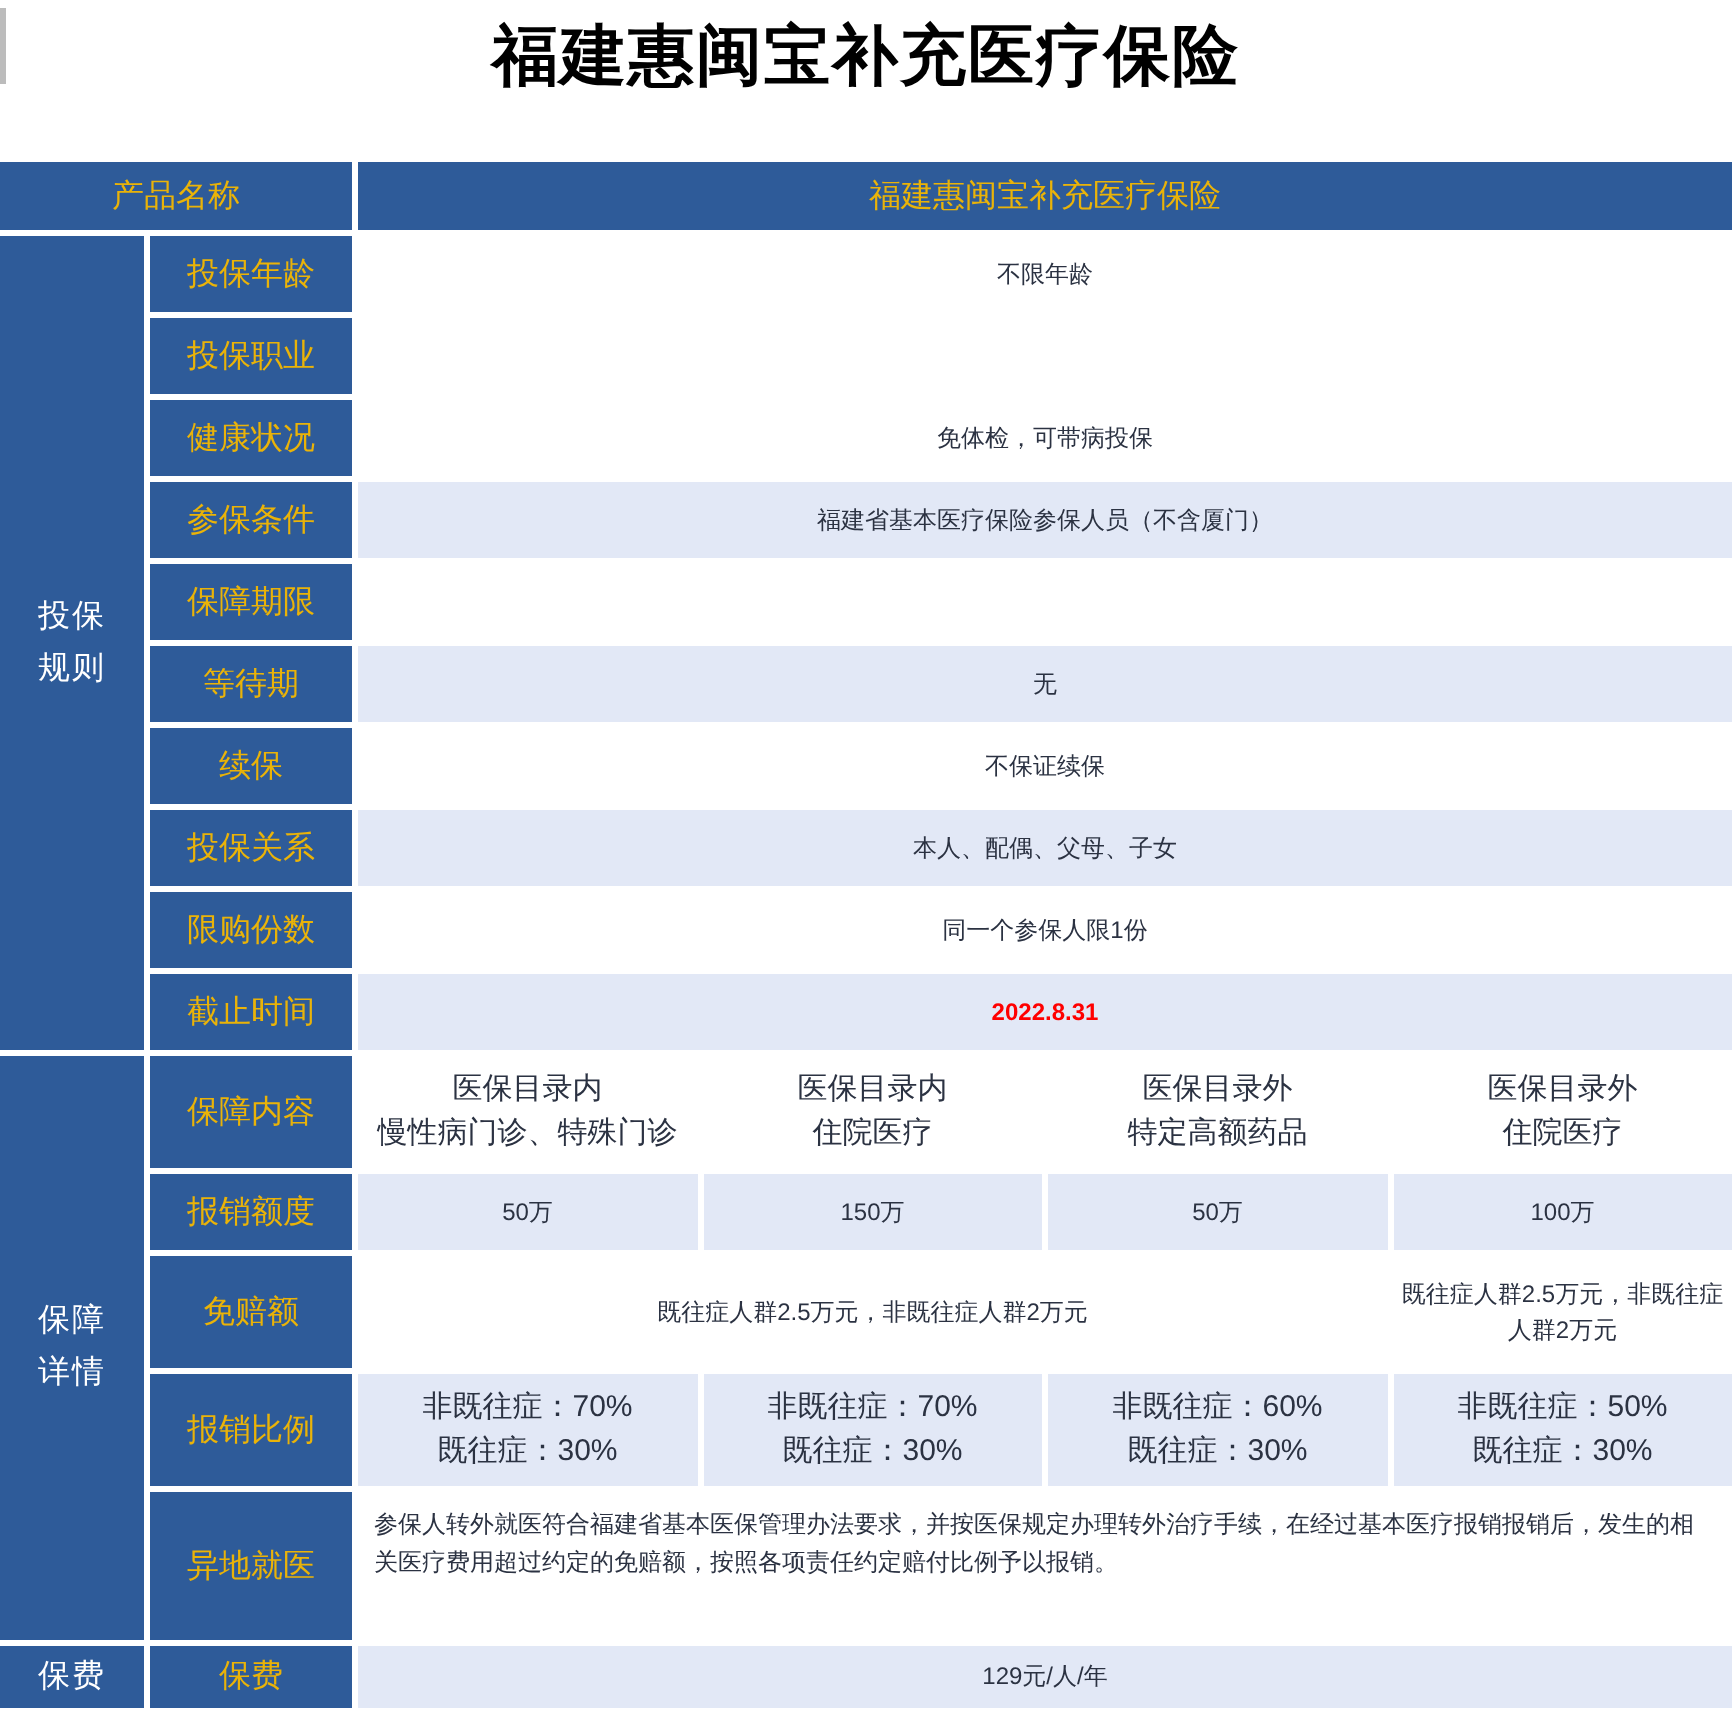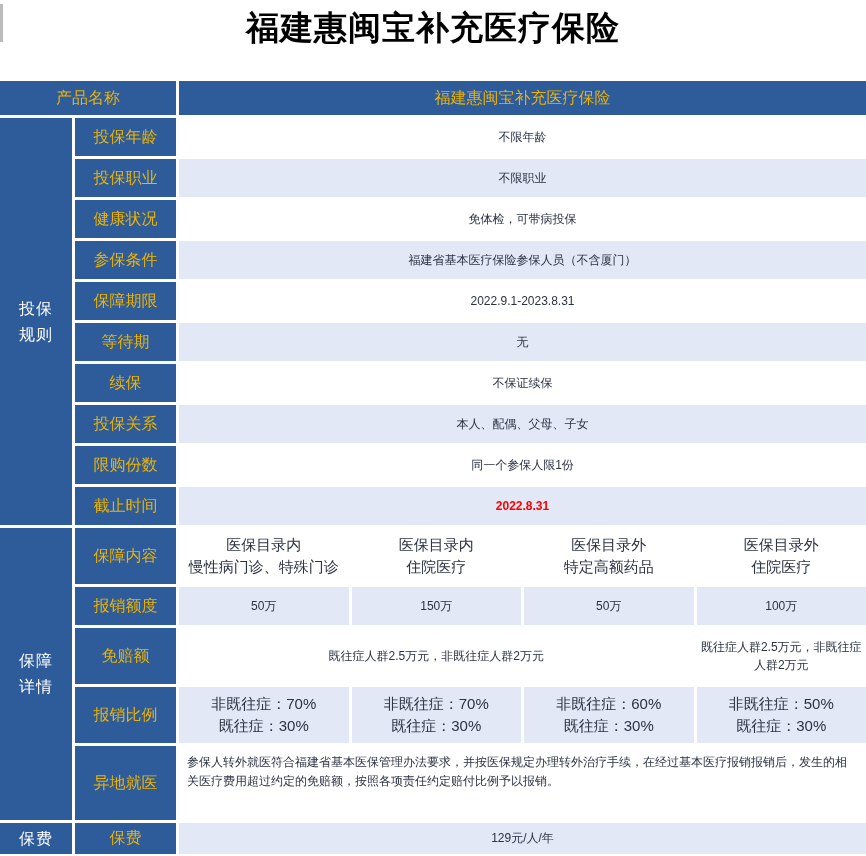--- a/index.html
+++ b/index.html
@@ -44,30 +44,28 @@
 
   <div class="hd grp" style="grid-column:1;grid-row:2/12;">
     <span>投保</span>
     <span>规则</span>
   </div>
 
   <div class="hd" style="grid-column:2;grid-row:2;">投保年龄</div>
   <div class="val vw" style="grid-column:3/7;grid-row:2;">不限年龄</div>
 
   <div class="hd" style="grid-column:2;grid-row:3;">投保职业</div>
-  <div class="val vb" style="grid-column:3/7;grid-row:3;">不限职业</div>
 
   <div class="hd" style="grid-column:2;grid-row:4;">健康状况</div>
   <div class="val vw" style="grid-column:3/7;grid-row:4;">免体检，可带病投保</div>
 
   <div class="hd" style="grid-column:2;grid-row:5;">参保条件</div>
   <div class="val vb" style="grid-column:3/7;grid-row:5;">福建省基本医疗保险参保人员（不含厦门）</div>
 
   <div class="hd" style="grid-column:2;grid-row:6;">保障期限</div>
-  <div class="val vw" style="grid-column:3/7;grid-row:6;">2022.9.1-2023.8.31</div>
 
   <div class="hd" style="grid-column:2;grid-row:7;">等待期</div>
   <div class="val vb" style="grid-column:3/7;grid-row:7;">无</div>
 
   <div class="hd" style="grid-column:2;grid-row:8;">续保</div>
   <div class="val vw" style="grid-column:3/7;grid-row:8;">不保证续保</div>
 
   <div class="hd" style="grid-column:2;grid-row:9;">投保关系</div>
   <div class="val vb" style="grid-column:3/7;grid-row:9;">本人、配偶、父母、子女</div>
 

